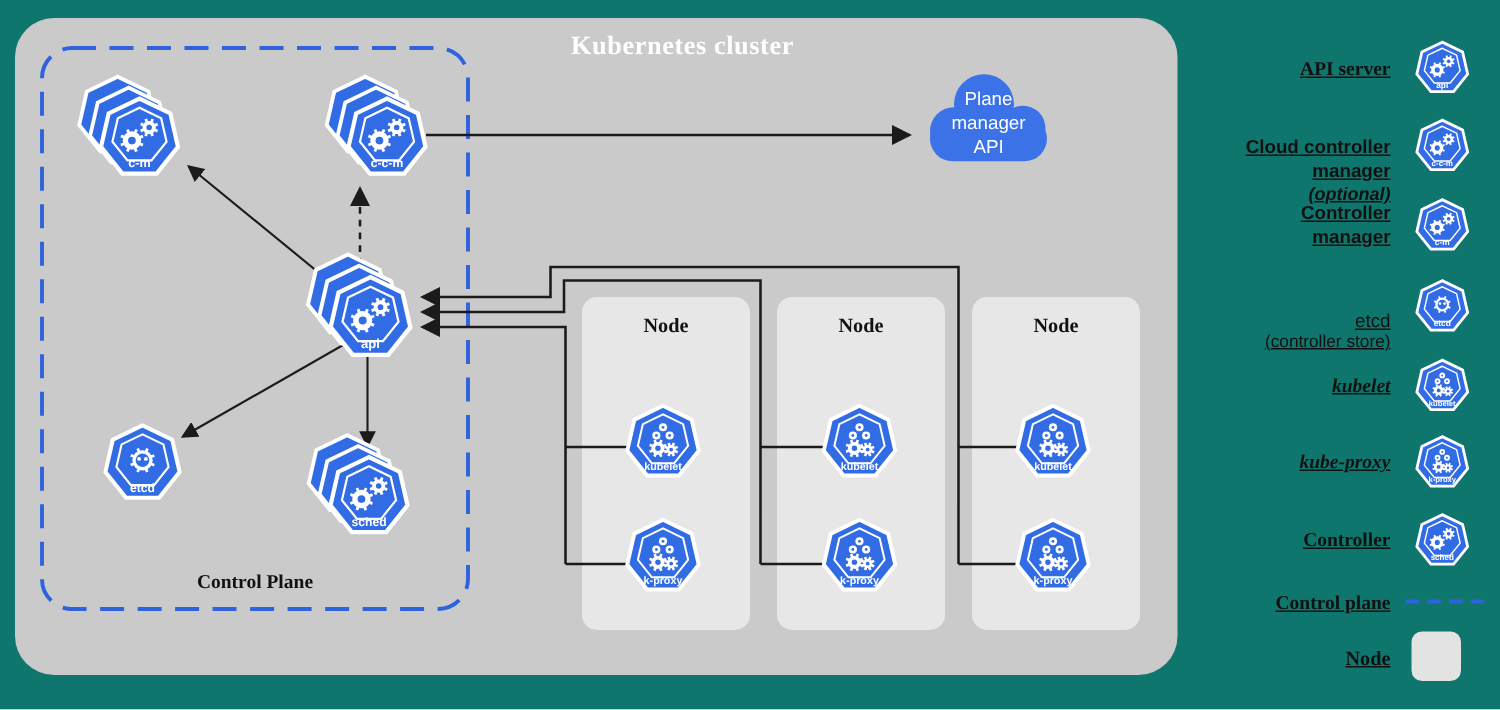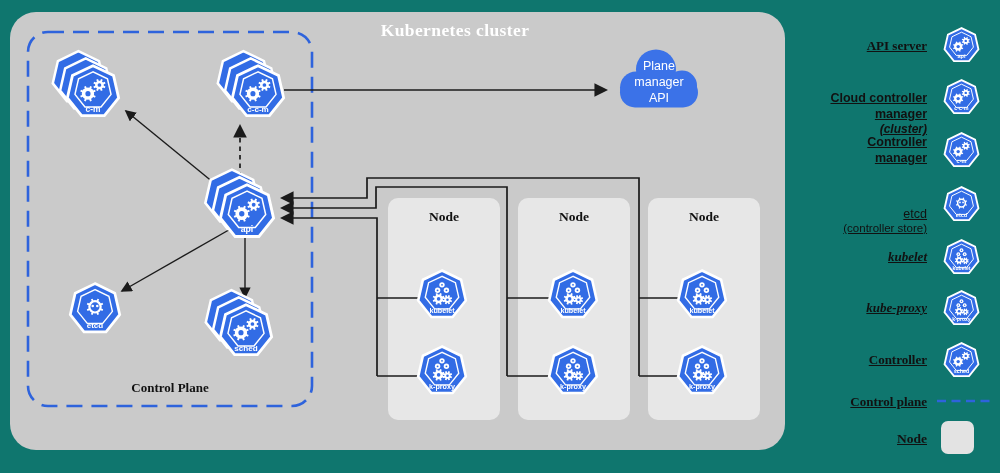--- a/index.html
+++ b/index.html
@@ -622,21 +622,21 @@
           <text x="50" y="85" text-anchor="middle" font-family="Liberation Sans, sans-serif" font-weight="bold" font-size="14.5" fill="#fff">sched</text>
         </svg>
       </div>
     </div>
 
   <div>
     <div class="lg-label serifb lr1">API server</div>
     <div class="lg-label sansb lr2">
       <span>Cloud controller
 manager</span>
-      <span class="note-italic">(cluster)</span>
+      <span class="note-italic">(optional)</span>
     </div>
     <div class="lg-label sansb lr3">Controller
 manager</div>
     <div class="lg-label sans lr4">
       <span>etcd</span>
       <span class="note-plain">(controller store)</span>
     </div>
     <div class="lg-label serifbi lr5">kubelet</div>
     <div class="lg-label serifbi lr6">kube-proxy</div>
     <div class="lg-label serifb lr7">Controller</div>

